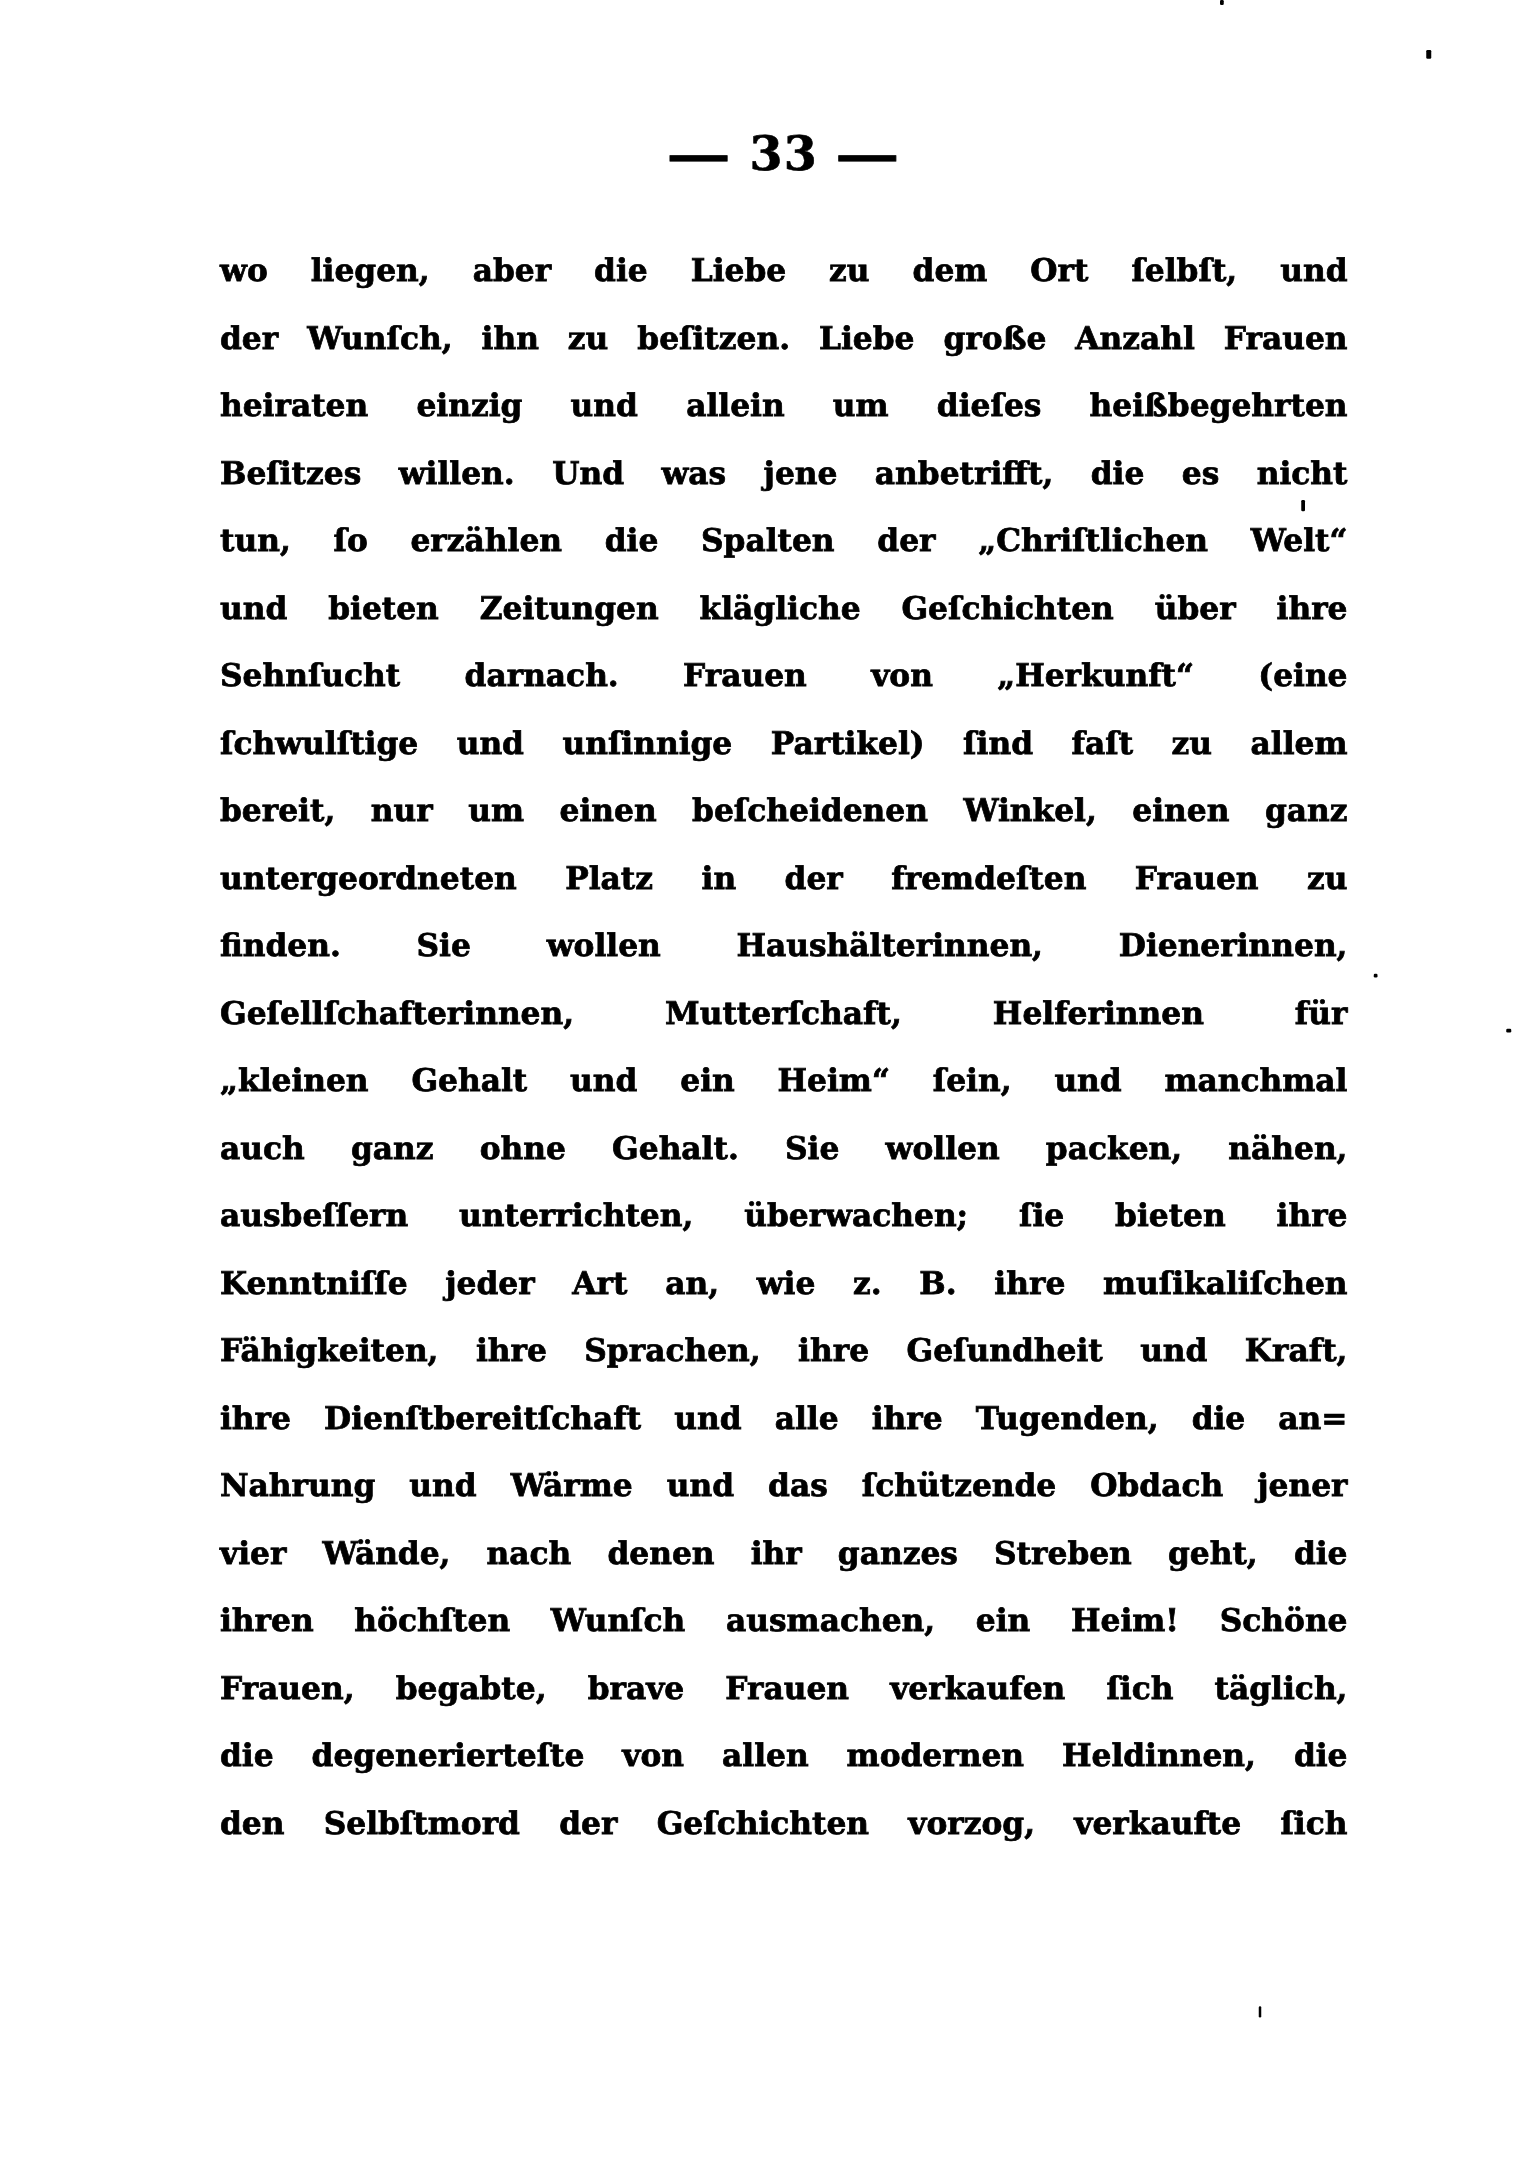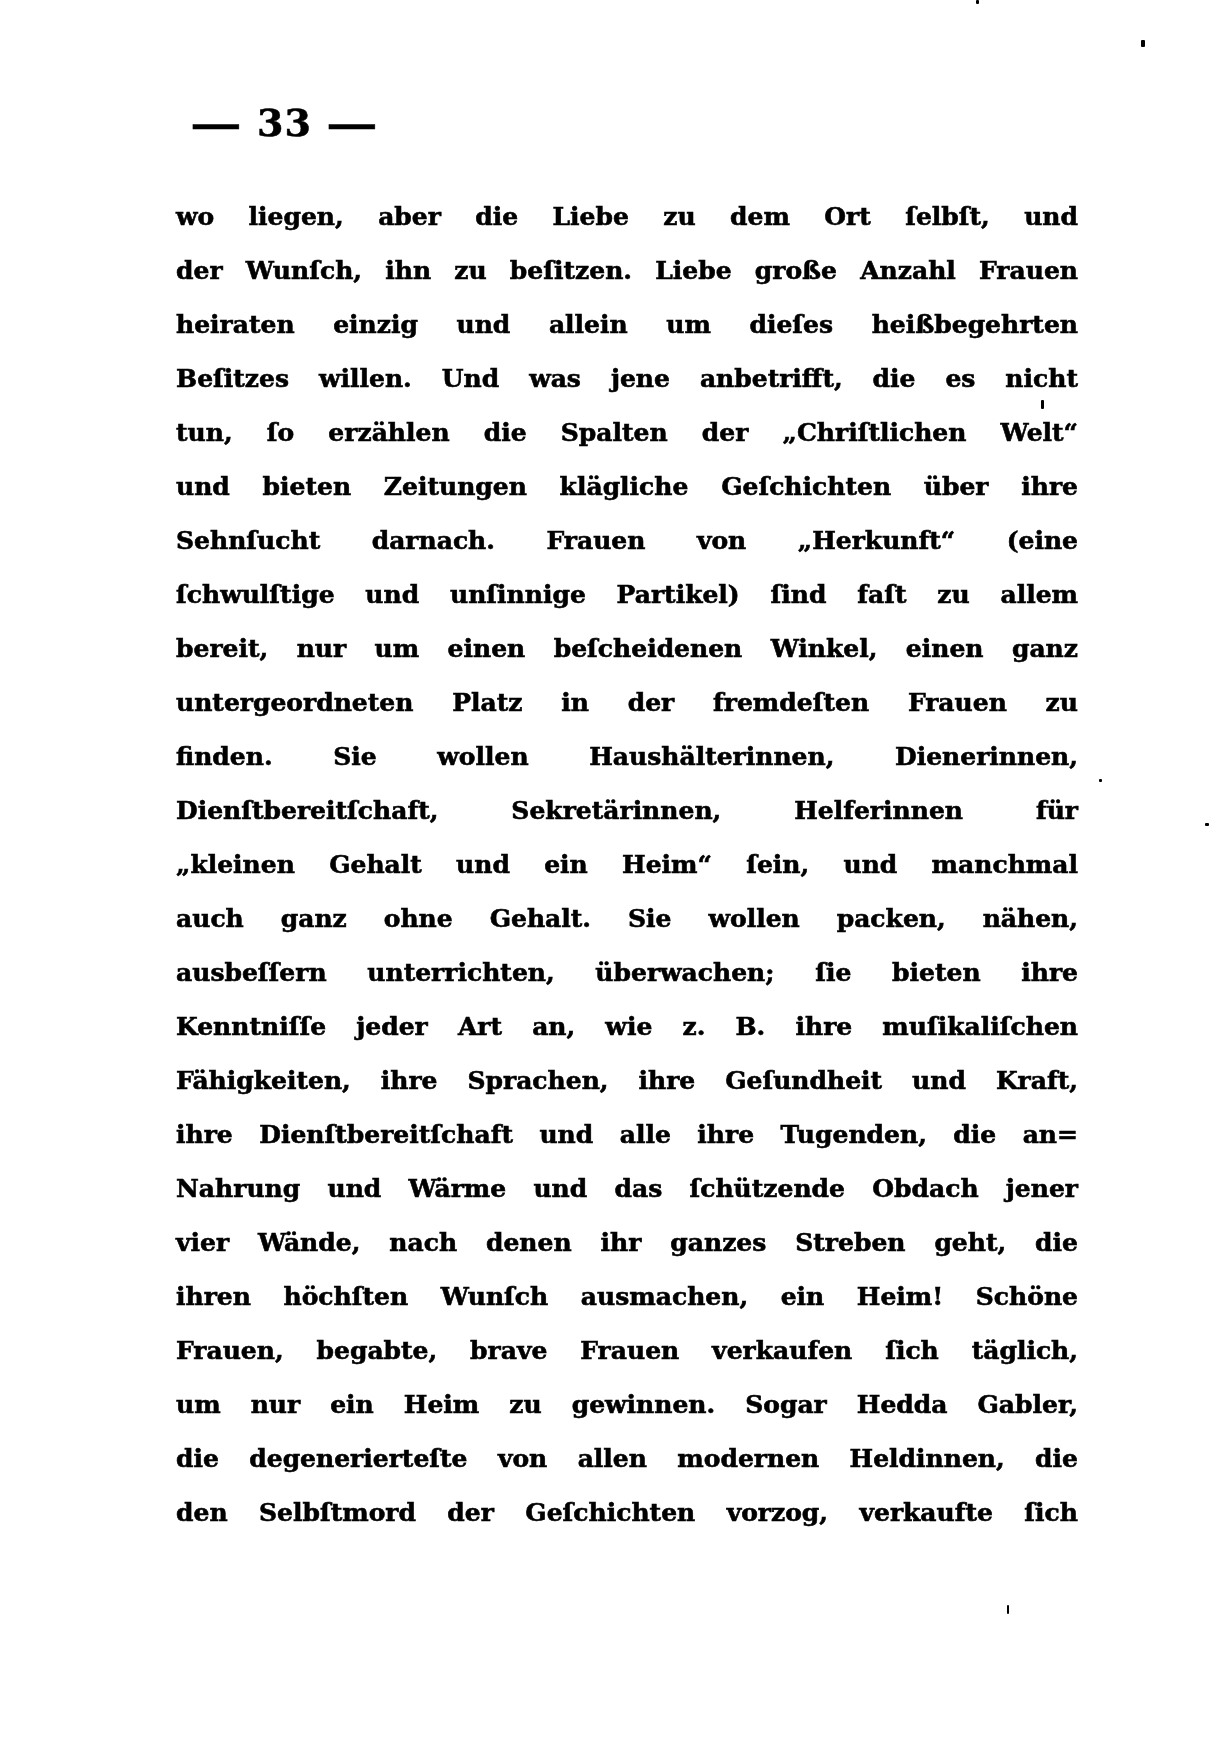--- a/index.html
+++ b/index.html
@@ -19,21 +19,21 @@
     position: absolute;
     inset: 0;
     background: #ffffff;
   }
   
   .pagehead {
     position: absolute;
     top: 103px;
     left: 176px;
     width: 902px;
-    text-align: left;
+    text-align: center;
     font-size: 38px;
     font-weight: bold;
     line-height: 40px;
     letter-spacing: 1px;
     white-space: nowrap;
     -webkit-text-stroke: 0.5px #000;
   }
   .pagehead .dash {
     display: inline-block;
     margin: 0 21px;
@@ -90,32 +90,31 @@
     <p class="line">der Wunſch, ihn zu beſitzen. Liebe große Anzahl Frauen</p>
     <p class="line">heiraten einzig und allein um dieſes heißbegehrten</p>
     <p class="line">Beſitzes willen. Und was jene anbetrifft, die es nicht</p>
     <p class="line">tun, ſo erzählen die Spalten der „Chriſtlichen Welt“</p>
     <p class="line">und bieten Zeitungen klägliche Geſchichten über ihre</p>
     <p class="line">Sehnſucht darnach. Frauen von „Herkunft“ (eine</p>
     <p class="line">ſchwulſtige und unſinnige Partikel) ſind faſt zu allem</p>
     <p class="line">bereit, nur um einen beſcheidenen Winkel, einen ganz</p>
     <p class="line">untergeordneten Platz in der fremdeſten Frauen zu</p>
     <p class="line">finden. Sie wollen Haushälterinnen, Dienerinnen,</p>
-    <p class="line">Dienſtbereitſchaft, Sekretärinnen, Helferinnen für</p>
+    <p class="line">Geſellſchafterinnen, Mutterſchaft, Helferinnen für</p>
     <p class="line">„kleinen Gehalt und ein Heim“ ſein, und manchmal</p>
     <p class="line">auch ganz ohne Gehalt. Sie wollen packen, nähen,</p>
     <p class="line">ausbeſſern unterrichten, überwachen; ſie bieten ihre</p>
     <p class="line">Kenntniſſe jeder Art an, wie z. B. ihre muſikaliſchen</p>
     <p class="line">Fähigkeiten, ihre Sprachen, ihre Geſundheit und Kraft,</p>
     <p class="line">ihre Dienſtbereitſchaft und alle ihre Tugenden, die an=</p>
     <p class="line">Nahrung und Wärme und das ſchützende Obdach jener</p>
     <p class="line">vier Wände, nach denen ihr ganzes Streben geht, die</p>
     <p class="line">ihren höchſten Wunſch ausmachen, ein Heim! Schöne</p>
     <p class="line">Frauen, begabte, brave Frauen verkaufen ſich täglich,</p>
-    <p class="line">um nur ein Heim zu gewinnen. Sogar Hedda Gabler,</p>
     <p class="line">die degenerierteſte von allen modernen Heldinnen, die</p>
     <p class="line">den Selbſtmord der Geſchichten vorzog, verkaufte ſich</p>
   </div>
 
   <div class="speck speck-1"></div>
   <div class="speck speck-2"></div>
   <div class="speck speck-3"></div>
   <div class="speck speck-4"></div>
   <div class="speck speck-5"></div>
   <div class="speck speck-6"></div>

